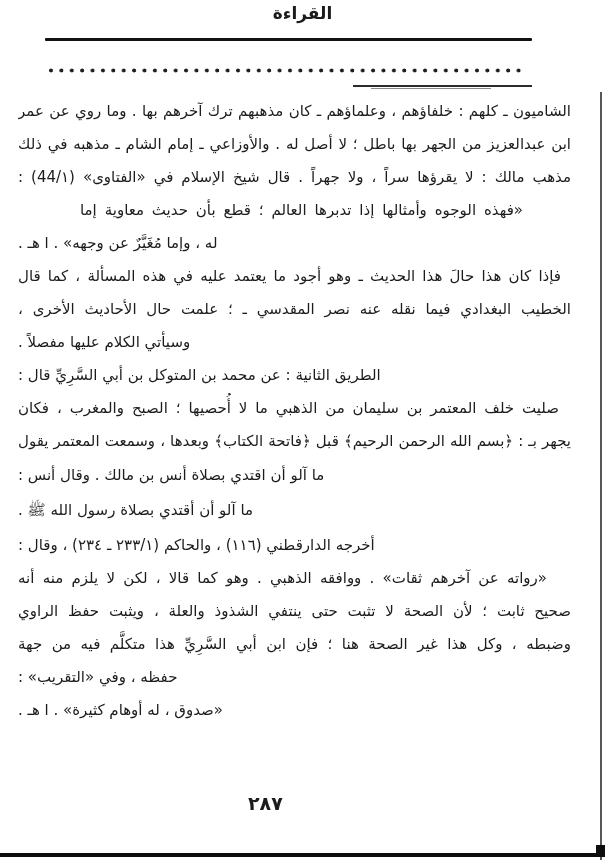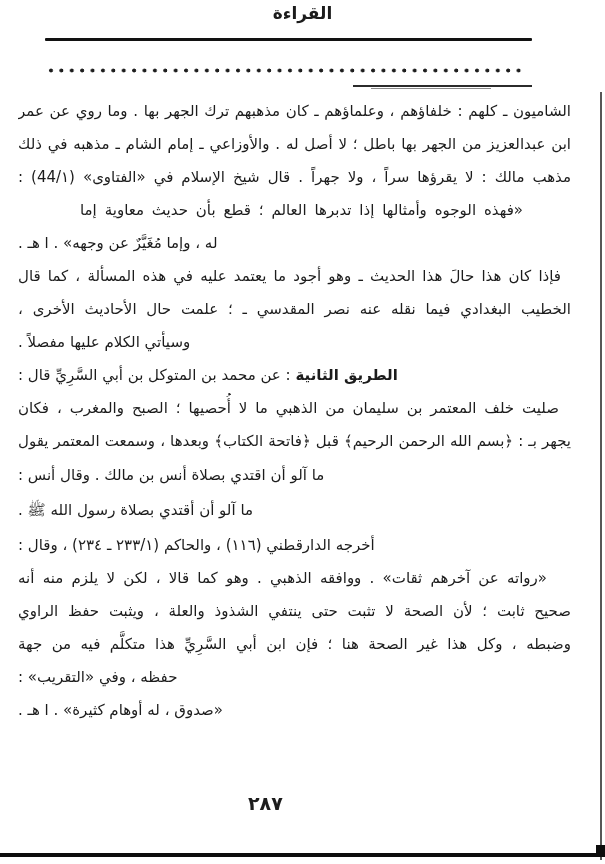--- a/index.html
+++ b/index.html
@@ -43,21 +43,21 @@
     position:absolute;top:95px;right:34px;left:18px;
     font-size:15px;
   }
   .line{
     height:33px;line-height:33px;overflow:hidden;
     white-space:normal;
   }
   .line.tall{height:34.8px;line-height:34.8px;}
   .line.just{text-align:justify;text-align-last:justify;}
   .line.end{text-align:left;}
-  .line b{font-weight:bold;}
+  .line b{font-weight:normal;}
   
   .page-number{
     position:absolute;top:792px;left:248px;width:64px;
     text-align:left;font-size:19px;font-weight:bold;
   }
   
   .artifact-right-line{
     position:absolute;top:92px;left:600px;width:2px;height:768px;
     background:#3a3a3a;opacity:.85;
   }
@@ -77,21 +77,21 @@
 
   <div class="header-title">القراءة</div>
 
   <div class="header-rule"></div>
 
   <div class="dots-row"></div>
 
   <div class="short-rule"></div>
 
   <div class="text-block">
-      <div class="line just">الشاميون ـ كلهم : خلفاؤهم ، وعلماؤهم ـ كان مذهبهم ترك الجهر بها . وما روي عن عمر</div>
+      <div class="line just">الشاميون ـ كلهم : خلفاؤهم ، وعلماؤهم ـ كان مذهبهم ترك آخرهم بها . وما روي عن عمر</div>
       <div class="line just">ابن عبدالعزيز من الجهر بها باطل ؛ لا أصل له . والأوزاعي ـ إمام الشام ـ مذهبه في ذلك</div>
       <div class="line just">مذهب مالك : لا يقرؤها سراً ، ولا جهراً . قال شيخ الإسلام في «الفتاوى» (44/١) :</div>
       <div class="line just" style="padding-right: 48px; padding-left: 62px;">«فهذه الوجوه وأمثالها إذا تدبرها العالم ؛ قطع بأن حديث معاوية إما باطل لا حقيقة</div>
       <div class="line end" style="padding-right: 46px;">له ، وإما مُغَيَّرٌ عن وجهه» . ا هـ .</div>
       <div class="line just" style="padding-right: 10px;">فإذا كان هذا حالَ هذا الحديث ـ وهو أجود ما يعتمد عليه في هذه المسألة ، كما قال</div>
       <div class="line just">الخطيب البغدادي فيما نقله عنه نصر المقدسي ـ ؛ علمت حال الأحاديث الأخرى ،</div>
       <div class="line end">وسيأتي الكلام عليها مفصلاً .</div>
       <div class="line end" style="padding-right: 8px;"><b>الطريق الثانية</b> : عن محمد بن المتوكل بن أبي السَّرِيِّ قال :</div>
       <div class="line just" style="padding-right: 12px;">صليت خلف المعتمر بن سليمان من الذهبي ما لا أُحصيها ؛ الصبح والمغرب ، فكان</div>
       <div class="line just">يجهر بـ : ﴿بسم الله الرحمن الرحيم﴾ قبل ﴿فاتحة الكتاب﴾ وبعدها ، وسمعت المعتمر يقول :</div>

